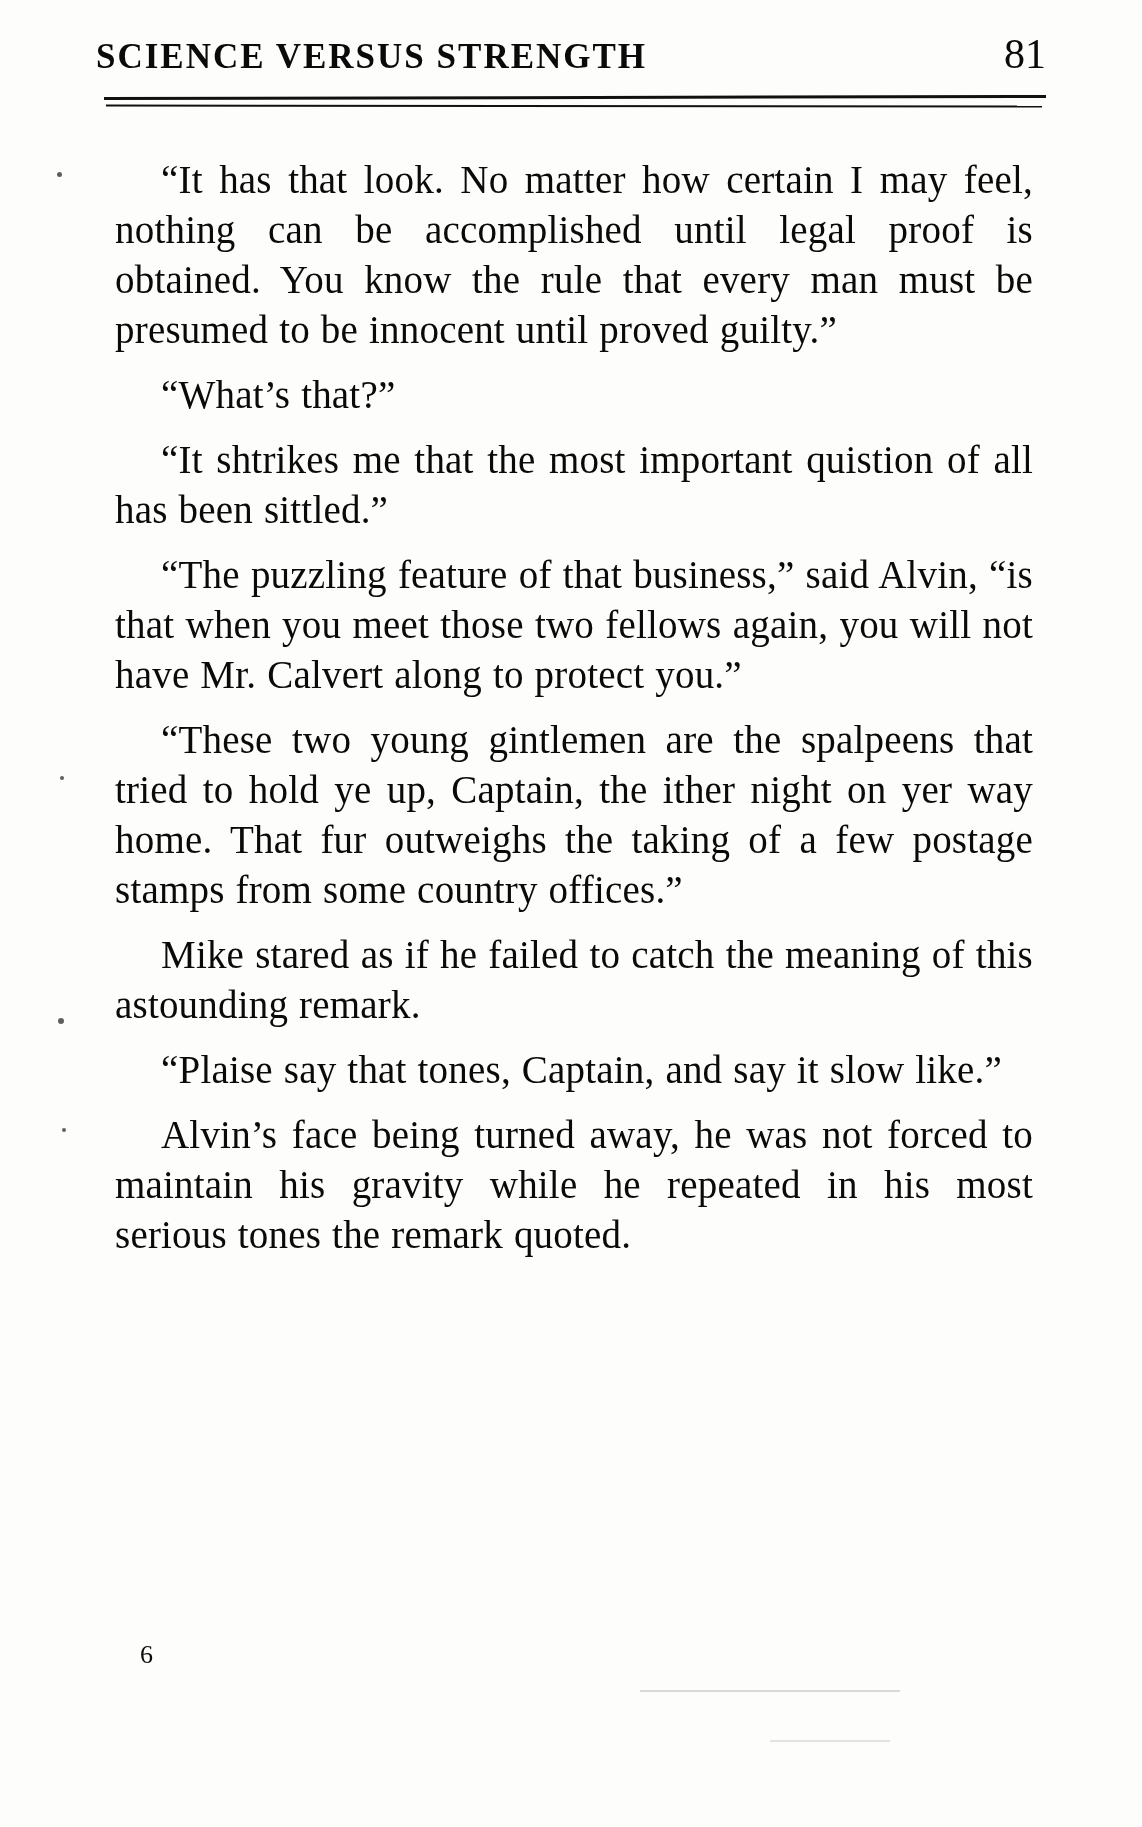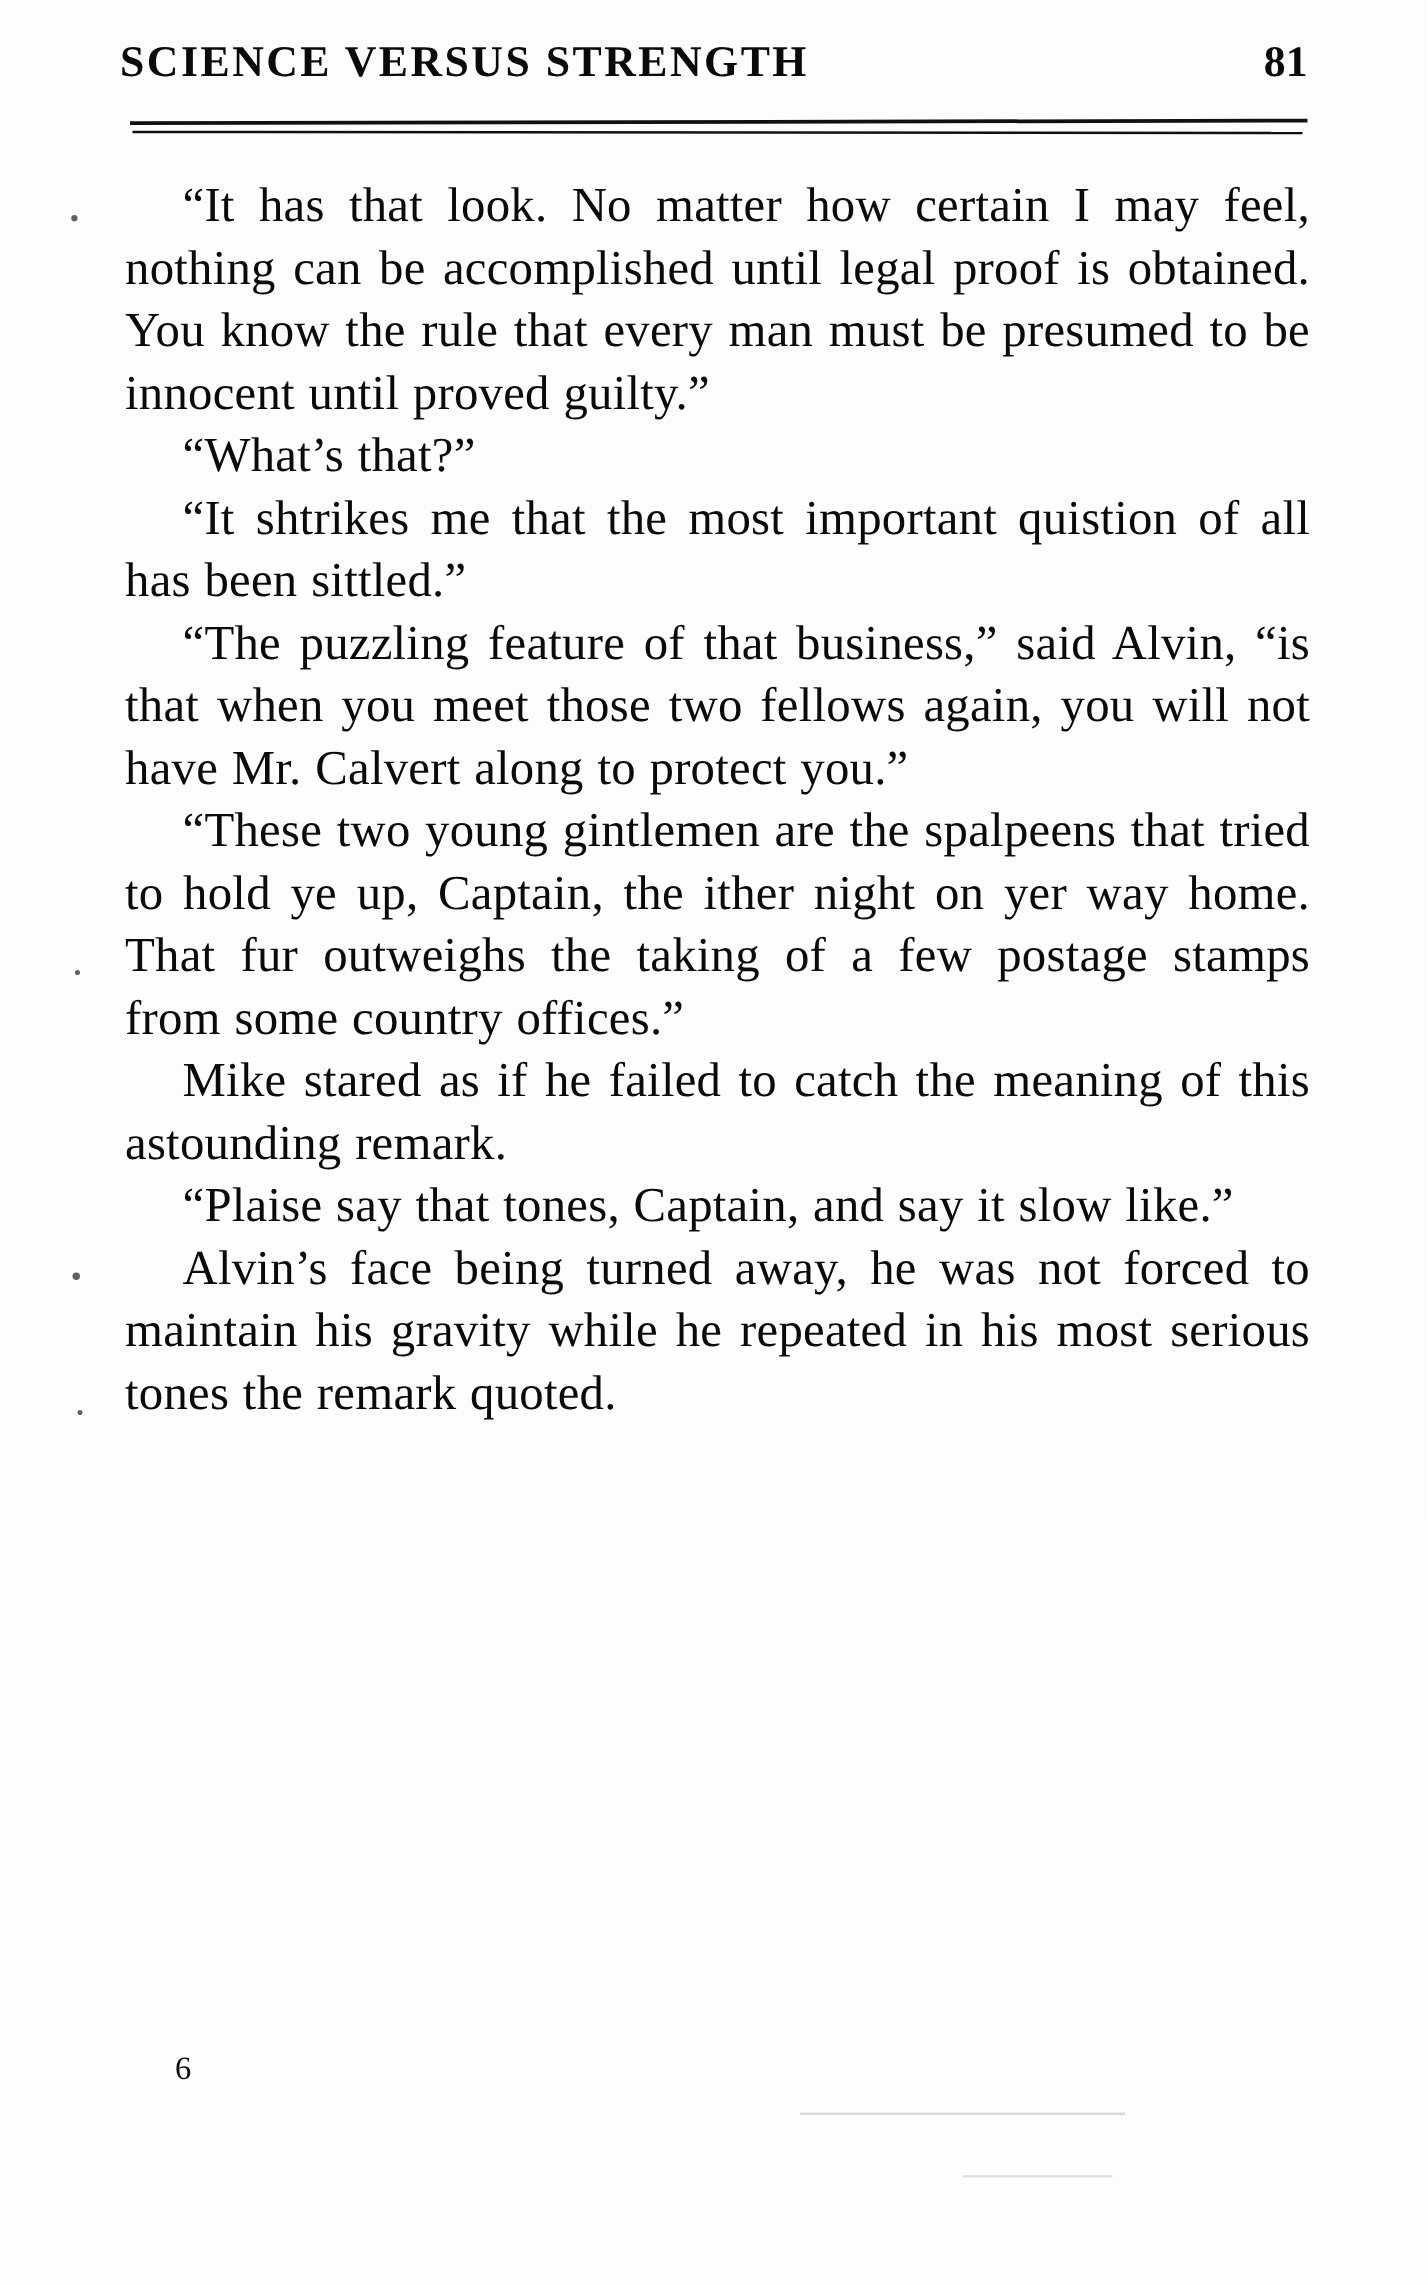--- a/index.html
+++ b/index.html
@@ -37,22 +37,22 @@
     justify-content: space-between;
   }
   .head-title {
     font-size: 35px;
     letter-spacing: 2.0px;
     font-weight: bold;
     font-family: "Liberation Serif", serif;
     white-space: nowrap;
   }
   .head-folio {
-    font-size: 35px;
-    font-weight: bold;
+    font-size: 42px;
+    font-weight: normal;
     font-family: "Liberation Serif", serif;
   }
 
   
   .rule-wrap {
     position: absolute;
     left: 104px;
     top: 96px;
     width: 942px;
     height: 16px;
@@ -75,21 +75,21 @@
   }
 
   
   .textblock {
     position: absolute;
     left: 100px;
     top: 140px;
     width: 948px;
   }
   p.para {
-    margin: 0;
+    margin: 15px;
     font-size: 39px;
     line-height: 50px;
     text-align: justify;
     text-indent: 46px;
     font-family: "Liberation Serif", serif;
     letter-spacing: 0.2px;
     word-spacing: 1px;
     -webkit-hyphens: none;
     hyphens: none;
   }

